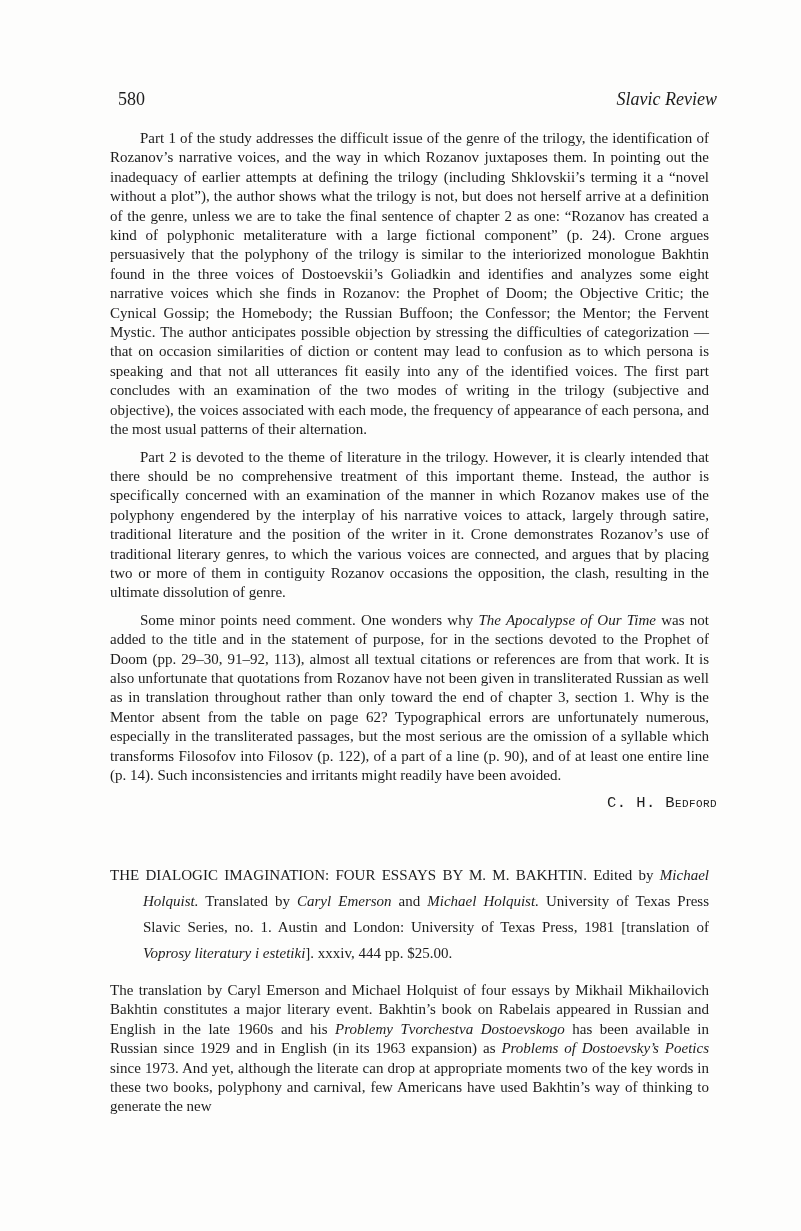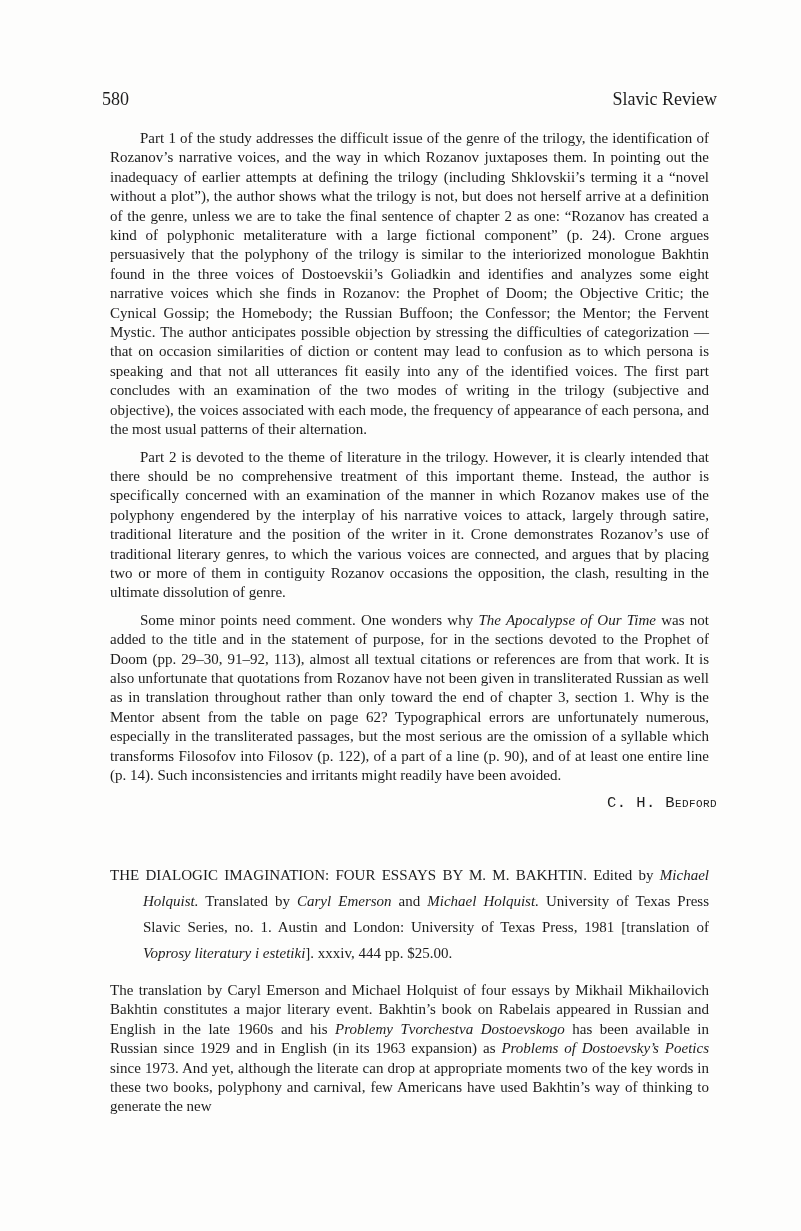--- a/index.html
+++ b/index.html
@@ -22,22 +22,24 @@
     top: 88px;
     width: 615px;
   }
   .running-head {
     display: flex;
     justify-content: space-between;
     align-items: flex-start;
     font-size: 18px;
     line-height: 22px;
     margin-bottom: 19px;
+    margin-left: 16px;
   }
   .running-head .jtitle {
+    font-style: italic;
   }
   p.body {
     margin: 8px;
     font-size: 15px;
     line-height: 19.4px;
     text-align: justify;
     text-indent: 0;
   }
   p.body.indent {
     text-indent: 30px;

